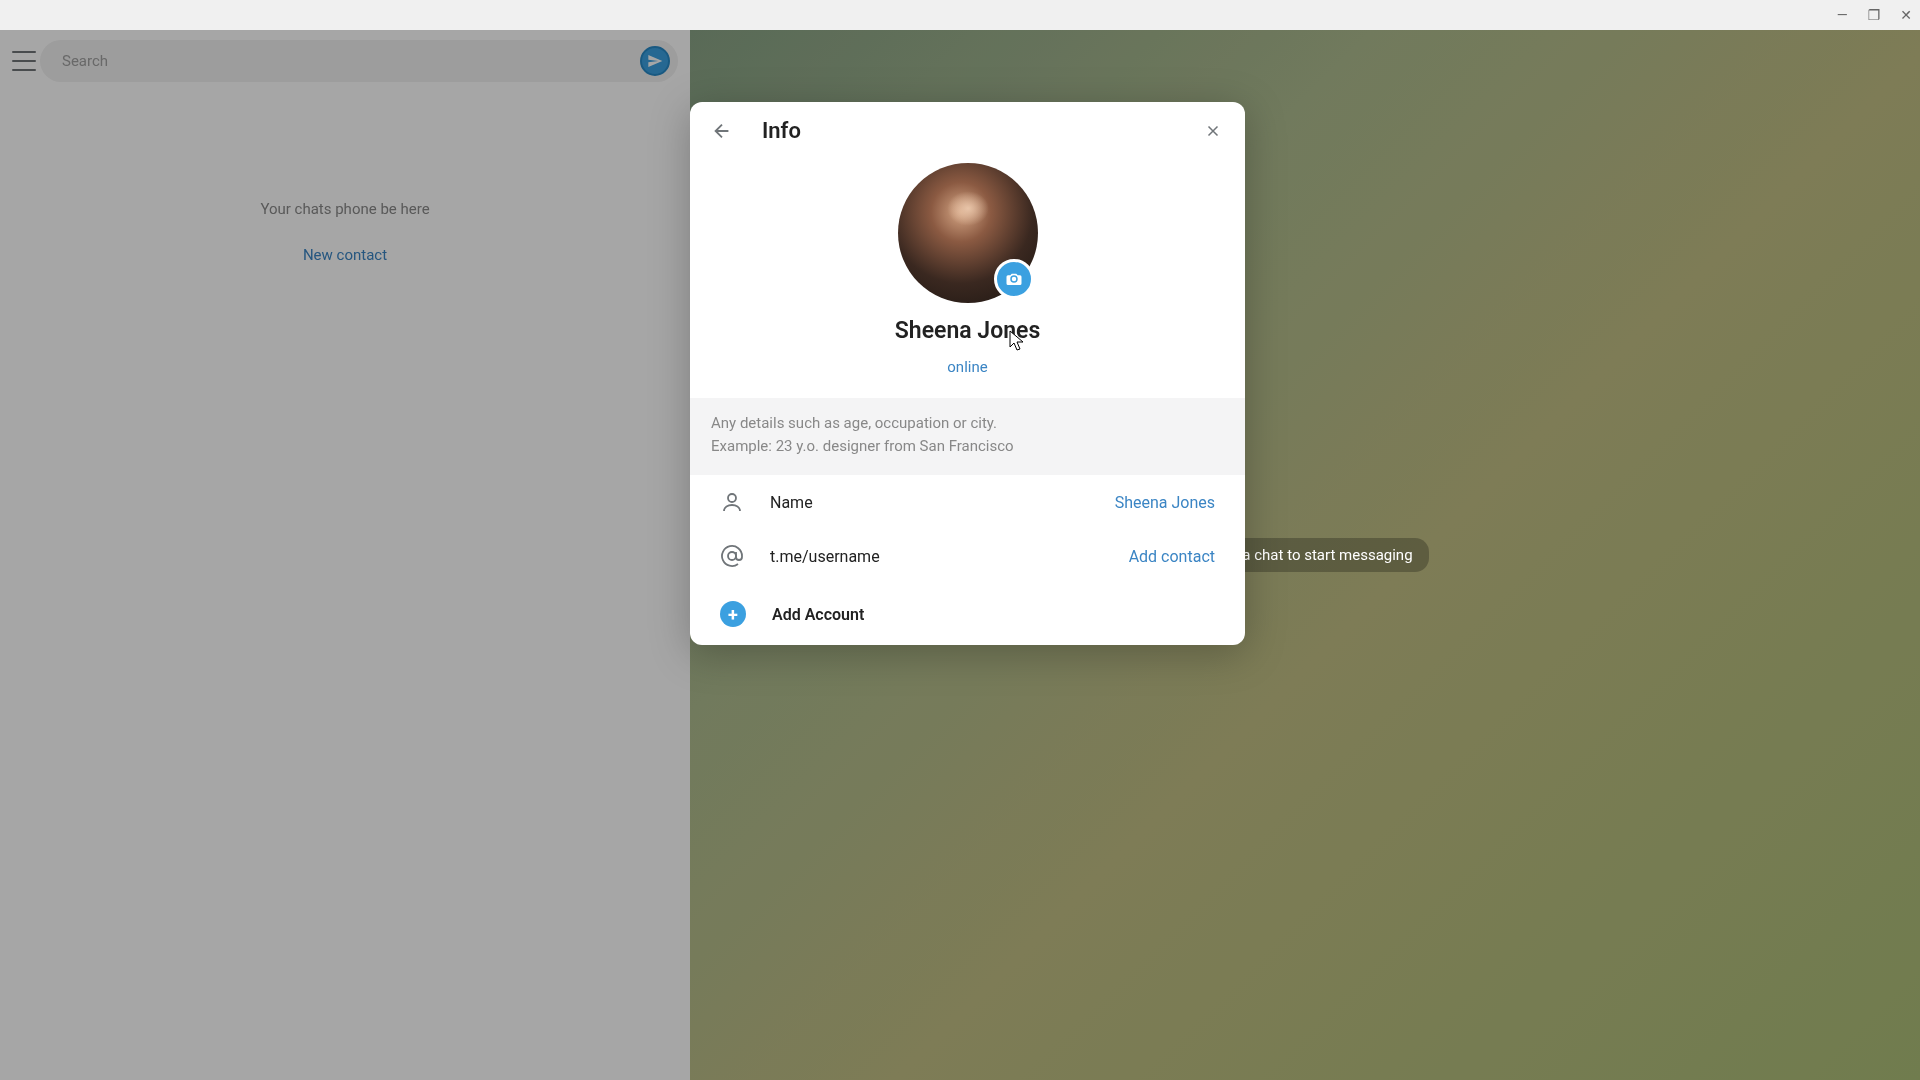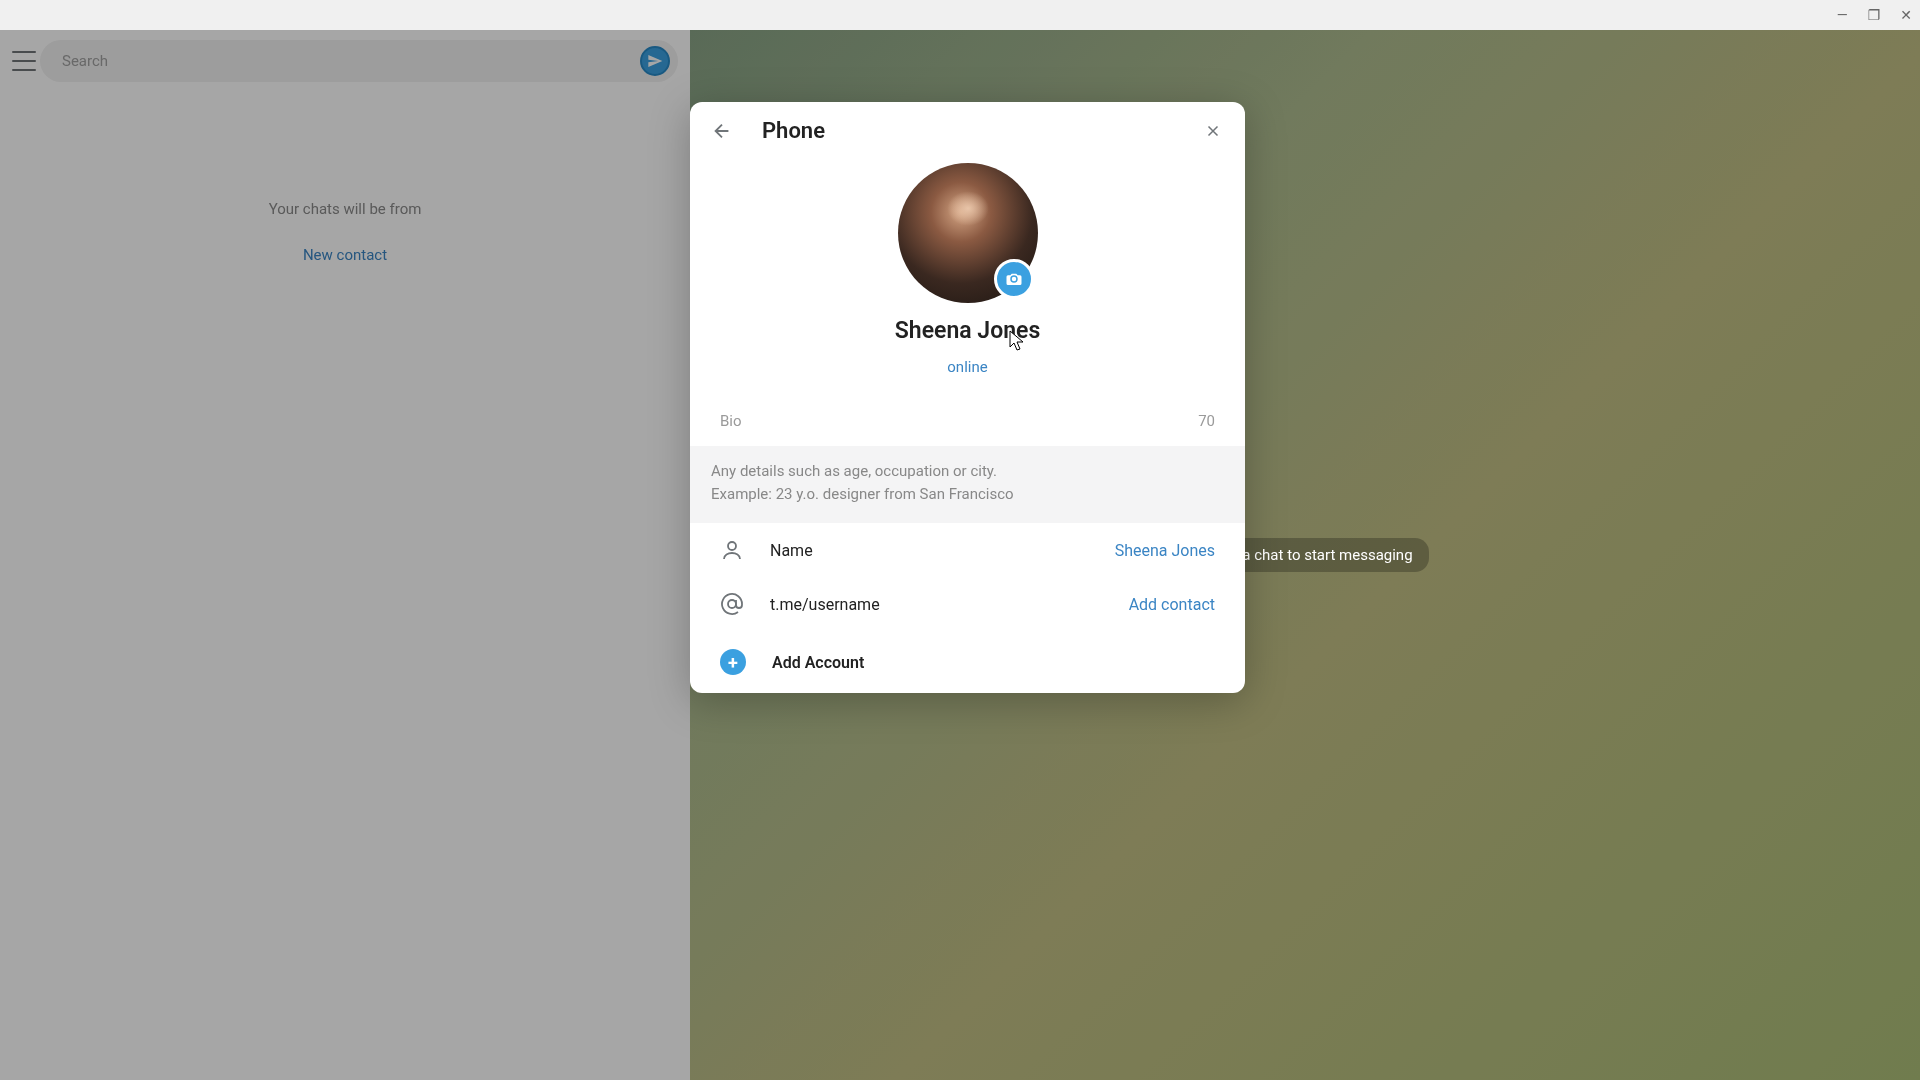--- a/index.html
+++ b/index.html
@@ -79,39 +79,39 @@
       <div class="search-wrap">
         <input class="search-input" placeholder="Search" style="">
         <div class="search-send">
           <svg width="16" height="16" viewBox="0 0 24 24" fill="#fff">
               <path d="M2 21l21-9L2 3v7l15 2-15 2v7z"></path>
             </svg>
         </div>
       </div>
     </div>
     <div class="sidebar-body">
-      <div class="chats-msg">Your chats will be from</div>
+      <div class="chats-msg">Your chats phone be here</div>
       <div class="new-contact">New contact</div>
     </div>
     <div class="sidebar-overlay"></div>
   </div>
 
   <div class="main">
     <div class="main-overlay"></div>
     <div class="chat-hint">Select a chat to start messaging</div>
   </div>
 
   <div class="modal">
     <div class="modal-header">
       <div class="back-btn">
         <svg width="22" height="22" viewBox="0 0 24 24" fill="none" stroke="currentColor" stroke-width="2">
             <path d="M19 12H5M12 19l-7-7 7-7"></path>
           </svg>
       </div>
-      <div class="modal-title">Phone</div>
+      <div class="modal-title">Info</div>
       <div class="close-btn">
         <svg width="18" height="18" viewBox="0 0 24 24" fill="none" stroke="currentColor" stroke-width="2">
             <path d="M18 6L6 18M6 6l12 12"></path>
           </svg>
       </div>
     </div>
 
     <div class="profile-section">
       <div class="avatar-wrap">
         <div class="avatar"></div>
@@ -119,24 +119,20 @@
           <svg width="18" height="18" viewBox="0 0 24 24" fill="#fff">
               <path d="M12 15a3 3 0 100-6 3 3 0 000 6z"></path>
               <path d="M20 7h-3l-2-2H9L7 7H4a2 2 0 00-2 2v9a2 2 0 002 2h16a2 2 0 002-2V9a2 2 0 00-2-2zm-8 10a5 5 0 110-10 5 5 0 010 10z"></path>
             </svg>
         </div>
       </div>
       <div class="profile-name">Sheena Jones</div>
       <div class="profile-status">online</div>
     </div>
 
-    <div class="bio-row">
-      <span class="bio-label">Bio</span>
-      <span class="bio-count">70</span>
-    </div>
     <div class="bio-hint">
       <div>Any details such as age, occupation or city.</div>
       <div>Example: 23 y.o. designer from San Francisco</div>
     </div>
 
     <div class="info-row">
       <div class="info-icon">
         <svg width="24" height="24" viewBox="0 0 24 24" fill="none" stroke="currentColor" stroke-width="1.8">
             <circle cx="12" cy="8" r="4"></circle>
             <path d="M4 21c0-4 4-6 8-6s8 2 8 6"></path>

